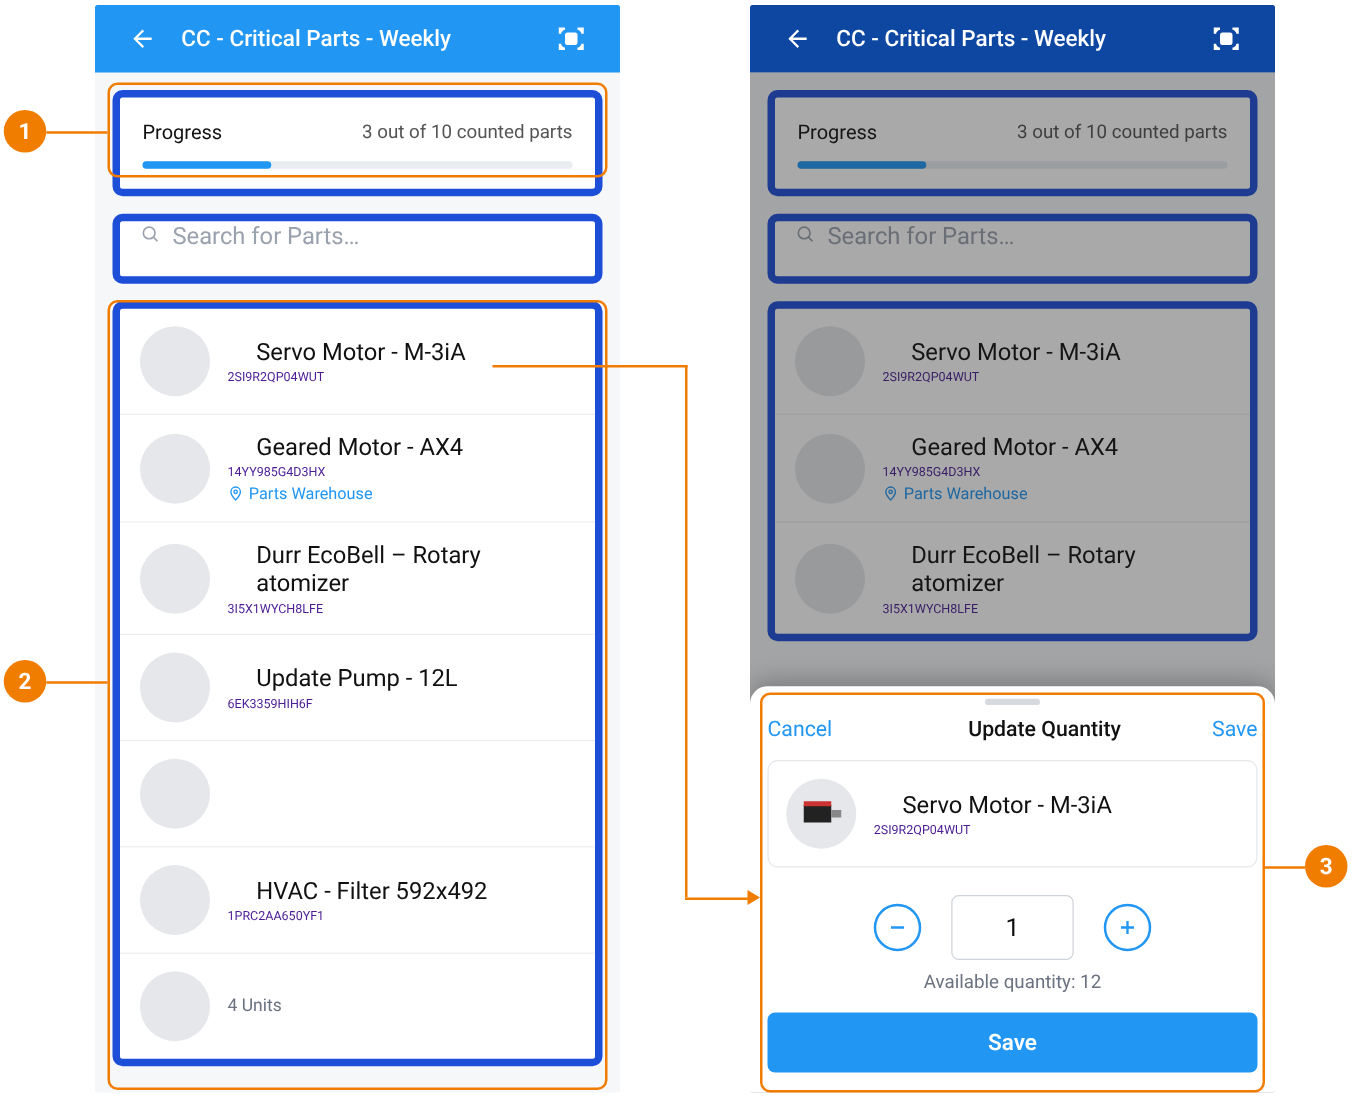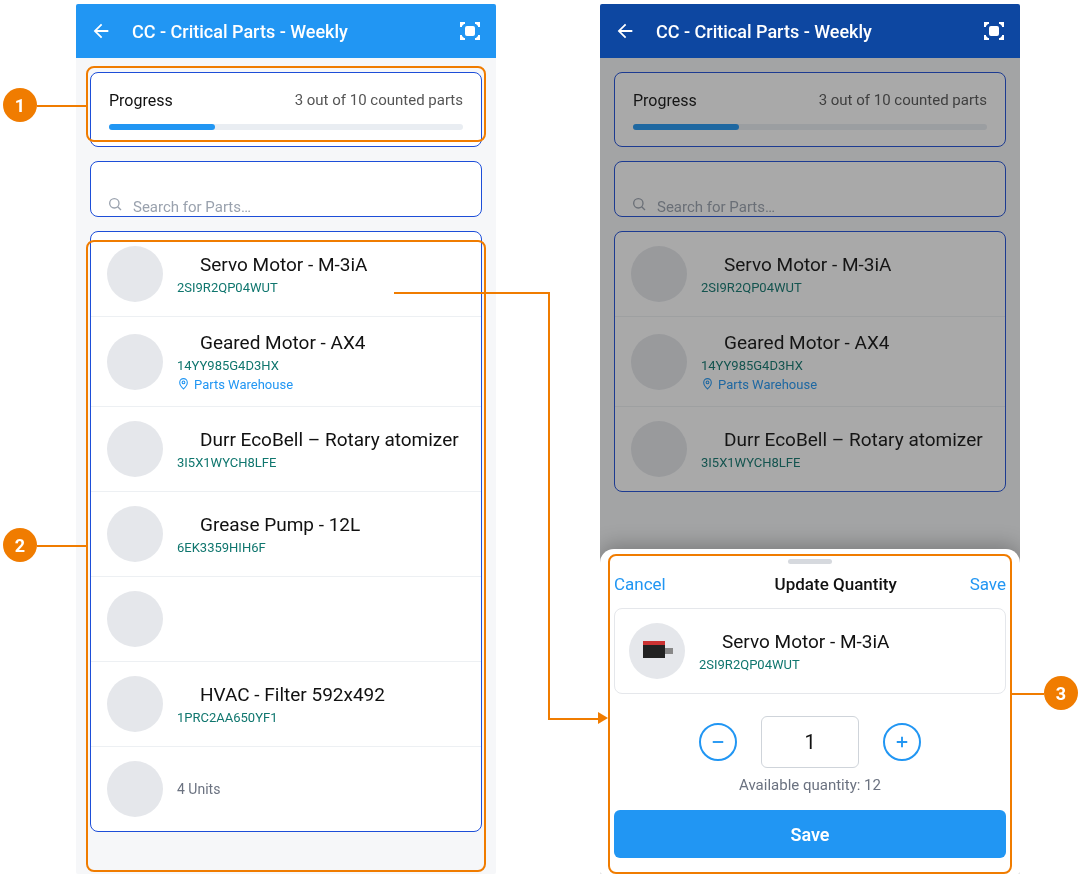--- a/index.html
+++ b/index.html
@@ -2,42 +2,42 @@
 <html><head>
 <meta charset="utf-8">
 <style>
   * { box-sizing: border-box; margin: 0; padding: 0; font-family: -apple-system, BlinkMacSystemFont, "Segoe UI", Roboto, Arial, sans-serif; }
   body { background: #fff; width: 1085px; height: 880px; position: relative; overflow: hidden; }
 
   .phone { position: absolute; width: 420px; height: 870px; top: 4px; background: #f6f7f9; overflow: hidden; border-radius: 2px; }
   .phone.left  { left: 76px; }
   .phone.right { left: 600px; }
 
-  .appbar { background: #2196f3; color: #fff; height: 54px; display: flex; align-items: center; padding: 0 14px; gap: 20px; justify-content: center; }
+  .appbar { background: #2196f3; color: #fff; height: 54px; display: flex; align-items: center; padding: 0 27px; gap: 20px; justify-content: center; }
   .appbar .title { flex: 1; font-size: 18px; font-weight: 500; }
   .appbar svg { fill: #fff; }
 
-  .card { background: #fff; border: 1px solid #1d4ed8; border-radius: 8px; margin: 14px; }
+  .card { background: #fff; border: 6px solid #1d4ed8; border-radius: 8px; margin: 14px; }
 
   .progress-card { padding: 18px 18px 16px; }
   .progress-row  { display: flex; justify-content: space-between; font-size: 16px; color: #111; }
   .progress-row .status { color:#555; font-size:15px; }
   .bar-track { height: 6px; background: #e9edf2; border-radius: 3px; margin-top: 14px; }
   .bar-fill  { height: 6px; background: #2196f3; border-radius: 3px; width: 30%; }
 
-  .search-card { height: 56px; display: flex; align-items: flex-end; padding: 0 16px; color: #9aa2ae; font-size: 15px; gap: 10px; }
+  .search-card { height: 56px; display: flex; align-items: flex-start; padding: 0 16px; color: #9aa2ae; font-size: 19px; gap: 10px; }
   .search-card .ph { color:#9aa2ae; }
 
   .list-card { padding: 0; }
   .row { display: flex; align-items: center; gap: 14px; padding: 14px 16px; border-bottom: 1px solid #edf0f3; }
   .row:last-child { border-bottom: none; }
   .thumb { width: 56px; height: 56px; border-radius: 50%; background: #e5e7eb; flex: 0 0 56px; display:flex; align-items:center; justify-content:center; color:#888; font-size:11px; overflow:hidden; }
   .row-main { flex: 1; min-width: 0; }
   .row-title { font-size: 19px; color: #111; margin-bottom: 4px; margin-left: 23px; }
-  .row-sub   { font-size: 13px; color: #0f766e; }
+  .row-sub   { font-size: 10px; color: #4c1d95; }
   .row-loc   { font-size: 13px; color: #2196f3; display:flex; align-items:flex-start; gap:4px; margin-top:4px; }
   .row-right { font-size: 14px; color: #6b7280; }
 
   
   .scrim { position:absolute; inset:0; background:rgba(30,30,30,0.38); }
   .phone.right .appbar { background:#0d47a1; }
   .sheet { position:absolute; left:0; right:0; bottom:0; background:#fff; border-top-left-radius:14px; border-top-right-radius:14px; padding: 8px 14px 16px; box-shadow: 0 -4px 20px rgba(0,0,0,.25); }
   .grabber { width:44px; height:5px; border-radius:3px; background:#d6d9de; margin: 2px auto 10px; }
   .sheet-header { display:flex; align-items:center; justify-content:space-between; font-size:17px; margin-bottom: 14px; }
   .sheet-header .link { color:#2196f3; }
@@ -121,21 +121,21 @@
       <div class="row">
         <div class="thumb"></div>
         <div class="row-main">
           <div class="row-title">Durr EcoBell – Rotary atomizer</div>
           <div class="row-sub">3I5X1WYCH8LFE</div>
         </div>
       </div>
       <div class="row">
         <div class="thumb"></div>
         <div class="row-main">
-          <div class="row-title">Grease Pump - 12L</div>
+          <div class="row-title">Update Pump - 12L</div>
           <div class="row-sub">6EK3359HIH6F</div>
         </div>
       </div>
       <div class="row">
         <div class="thumb"></div>
       </div>
       <div class="row">
         <div class="thumb"></div>
         <div class="row-main">
           <div class="row-title">HVAC - Filter 592x492</div>

